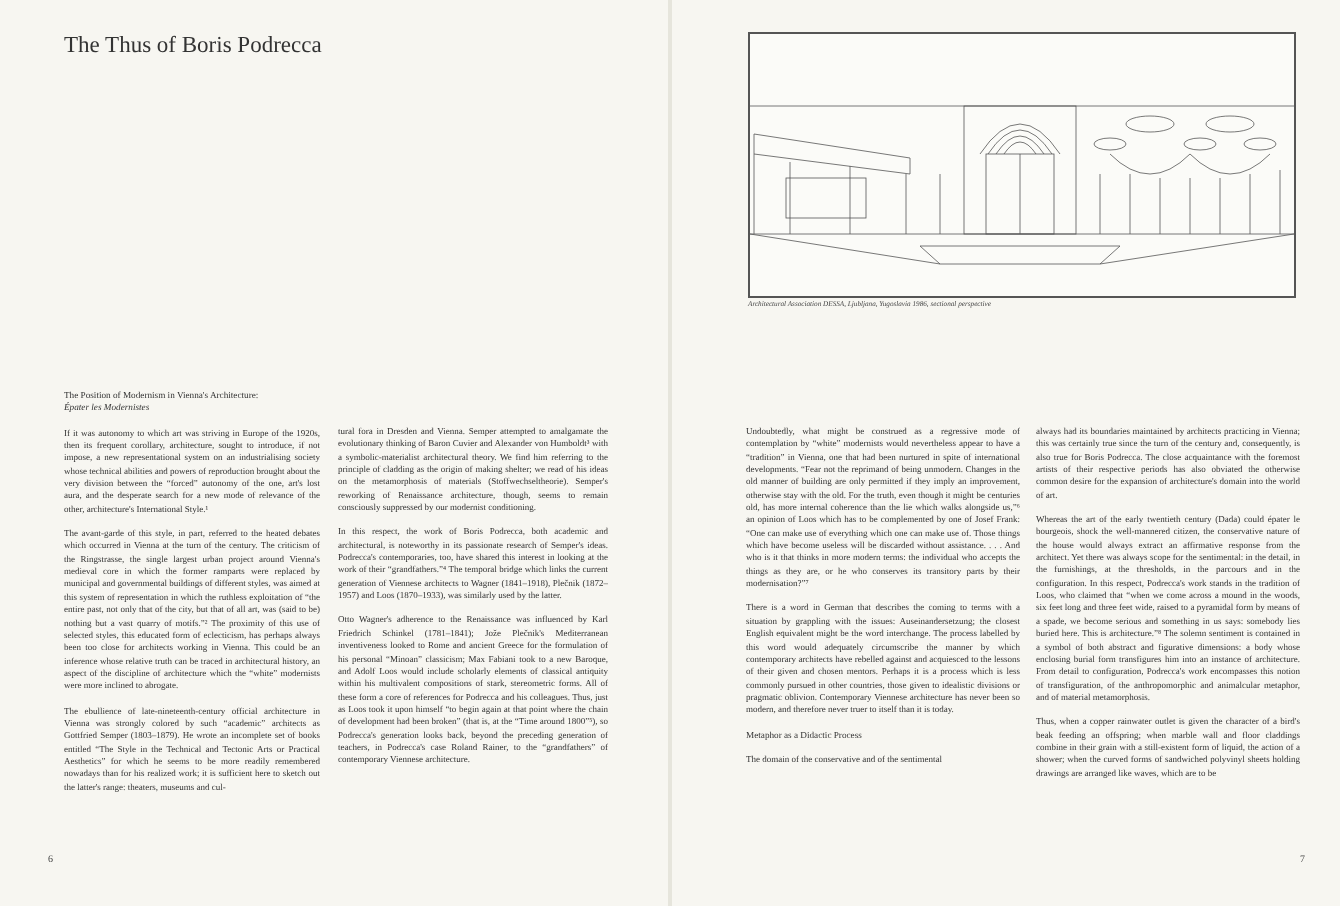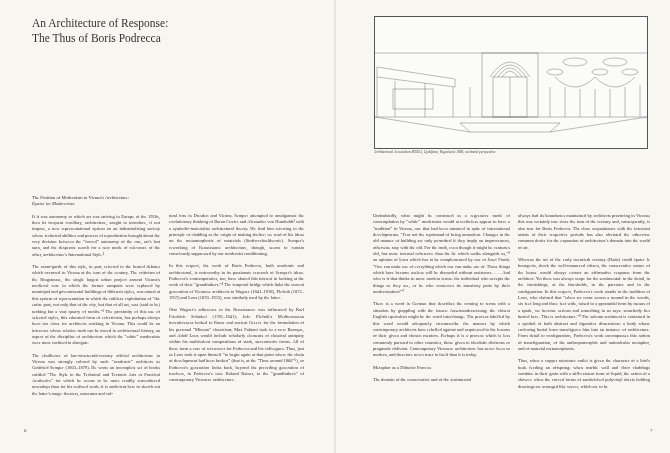--- a/index.html
+++ b/index.html
@@ -19,21 +19,20 @@
   svg{display:block;}
 </style>
 </head>
 <body>
 
 <div class="page left"></div>
 <div class="gutter"></div>
 <div class="page right"></div>
 
 <div class="title">
-  <div>An Architecture of Response:</div>
   <div>The Thus of Boris Podrecca</div>
 </div>
 
 <div class="col" style="left:32px;top:195px;width:128px;">
   <h4>
     <span>The Position of Modernism in Vienna's Architecture:</span>
     <i>Épater les Modernistes</i>
   </h4>
   <p>If it was autonomy to which art was striving in Europe of the 1920s, then its frequent corollary, architecture, sought to introduce, if not impose, a new representational system on an industrialising society whose technical abilities and powers of reproduction brought about the very division between the “forced” autonomy of the one, art's lost aura, and the desperate search for a new mode of relevance of the other, architecture's International Style.¹</p>
   <p>The avant-garde of this style, in part, referred to the heated debates which occurred in Vienna at the turn of the century. The criticism of the Ringstrasse, the single largest urban project around Vienna's medieval core in which the former ramparts were replaced by municipal and governmental buildings of different styles, was aimed at this system of representation in which the ruthless exploitation of “the entire past, not only that of the city, but that of all art, was (said to be) nothing but a vast quarry of motifs.”² The proximity of this use of selected styles, this educated form of eclecticism, has perhaps always been too close for architects working in Vienna. This could be an inference whose relative truth can be traced in architectural history, an aspect of the discipline of architecture which the “white” modernists were more inclined to abrogate.</p>

